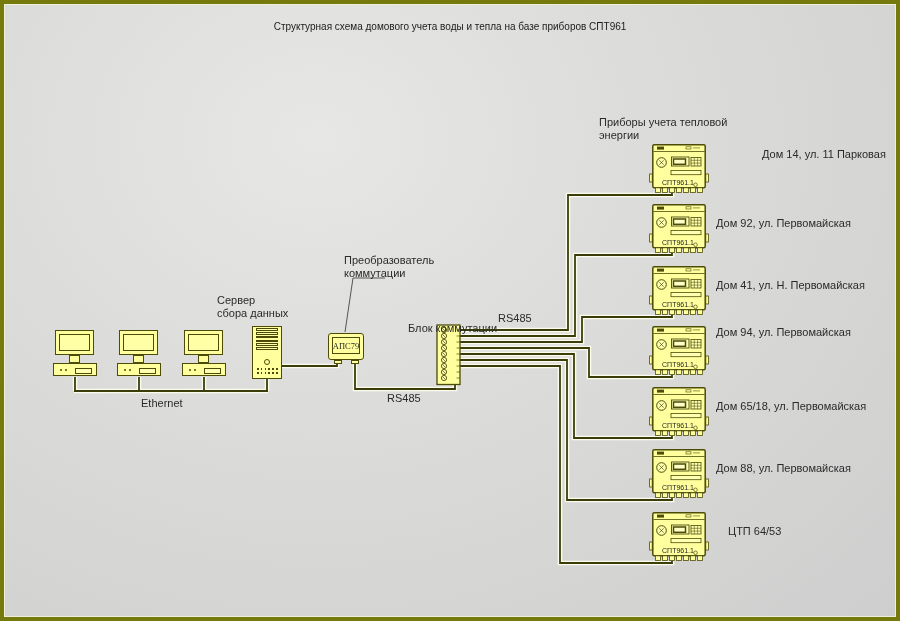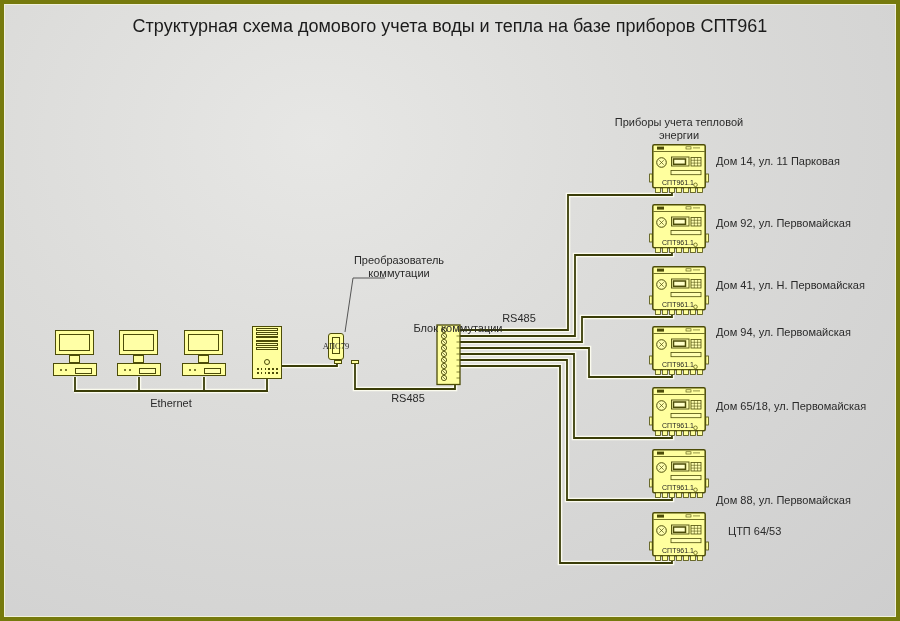--- a/index.html
+++ b/index.html
@@ -5,23 +5,23 @@
   html,body { margin:0; padding:0; background:#888; }
   #stage {
     position:relative; width:900px; height:621px; overflow:hidden;
     border:4px solid #767a0d;
     box-sizing:border-box;
     box-shadow: inset 0 0 0 1px #f0f0da;
     background: radial-gradient(ellipse at 35% 22%, #e7e7e5 0%, #dcdcda 40%, #cecece 100%);
     font-family:"Liberation Sans", sans-serif;
     color:#2a2a2a;
   }
-  .lbl { position:absolute; font-size:11px; line-height:12.5px; text-align:center; white-space:nowrap; }
+  .lbl { position:absolute; font-size:11px; line-height:12.5px; white-space:nowrap; }
   #title { position:absolute; top:13px; left:0; width:100%; text-align:center;
-           font-size:18px; line-height:19px; color:#1b1b1b; }
+           font-size:10px; line-height:19px; color:#1b1b1b; }
   svg.layer { position:absolute; left:0; top:0; }
   
   .ws { position:absolute; top:325px; width:46px; height:50px; }
   .monitor { position:absolute; left:3px; top:1px; width:39px; height:25px;
              background:#ffff9e; border:1.6px solid #4c4c08; box-sizing:border-box; }
   .screen { position:absolute; inset:3px; border:1px solid #4c4c08; background:#ffffa6; }
   .neck { position:absolute; left:17px; top:26px; width:11px; height:8px;
           background:#ffff9e; border:1px solid #4c4c08; box-sizing:border-box; }
   .base { position:absolute; left:1px; top:34px; width:44px; height:13px;
           background:#ffff9e; border:1.3px solid #4c4c08; box-sizing:border-box; }
@@ -31,21 +31,21 @@
   
   #server { position:absolute; left:248px; top:322px; width:30px; height:53px;
             background:#ffff9e; border:1.4px solid #4c4c08; box-sizing:border-box; }
   .slat { margin:1.2px 3px 0 3px; height:2.6px; border:0.9px solid #4c4c08;
           background:#ffffb0; box-sizing:border-box; }
   .srv-circle { position:absolute; left:11px; top:32px; width:6px; height:6px;
                 border:1px solid #4c4c08; border-radius:50%; box-sizing:border-box; }
   .vent-row { position:absolute; left:4px; display:flex; gap:2.2px; }
   .vent-row i { width:1.6px; height:1.6px; background:#4c4c08; display:block; }
   
-  #aps79 { position:absolute; left:324px; top:329px; width:16px; height:27px;
+  #aps79 { position:absolute; left:324px; top:329px; width:36px; height:27px;
            background:#ffff9e; border:1.3px solid #4c4c08; border-radius:3px; box-sizing:border-box; }
   #aps79-inner { position:absolute; left:3px; right:3px; top:3px; bottom:5px;
                  border:1px solid #4c4c08; display:flex; align-items:center; justify-content:center;
                  font-family:"Liberation Serif", serif; font-size:8.5px; }
   .aps-tab { position:absolute; bottom:-4.6px; width:8px; height:4px;
              background:#ffff9e; border:1.1px solid #4c4c08; box-sizing:border-box; }
   
   .loc-lbl { position:absolute; left:712px; font-size:11px; white-space:nowrap; }
   .dev-svg { position:absolute; left:645px; width:60px; height:50px; }
 </style>
@@ -142,20 +142,24 @@
       </div>
     <div class="vent-row" style="top:45px">
         <i></i>
         <i></i>
         <i></i>
         <i></i>
         <i></i>
         <i></i>
       </div>
   </div>
+  <div class="lbl" style="left:213px; top:290px; width:100px;">
+    <div>Сервер</div>
+    <div>сбора данных</div>
+  </div>
 
   <div id="aps79">
     <div id="aps79-inner">АПС79</div>
     <div class="aps-tab" style="left:5px"></div>
     <div class="aps-tab" style="left:22px"></div>
   </div>
   <div class="lbl" style="left:340px; top:250px; width:110px;">
     <div>Преобразователь</div>
     <div>коммутации</div>
   </div>
@@ -220,21 +224,21 @@
       <g fill="#ffff9e" stroke="#4c4c08" stroke-width="0.8">
         <rect x="3.5" y="43.8" width="5" height="4.6"></rect>
           <rect x="10.5" y="43.8" width="5" height="4.6"></rect>
         <rect x="17.5" y="43.8" width="5" height="4.6"></rect>
           <rect x="24.5" y="43.8" width="5" height="4.6"></rect>
         <rect x="31.5" y="43.8" width="5" height="4.6"></rect>
           <rect x="38.5" y="43.8" width="5" height="4.6"></rect>
         <rect x="45.5" y="43.8" width="5" height="4.6"></rect>
       </g>
     </svg>
-      <div class="loc-lbl" style="top: 151px;">Дом 14, ул. 11 Парковая</div>
+      <div class="loc-lbl" style="top: 144px; margin-left: 46px;">Дом 14, ул. 11 Парковая</div>
       <svg class="dev-svg" viewBox="-3 0 60 50" style="top: 200px;">
 
       <rect x="-2.4" y="30" width="2.6" height="8" fill="#ffff9e" stroke="#4c4c08" stroke-width="0.8"></rect>
       <rect x="53.8" y="30" width="2.6" height="8" fill="#ffff9e" stroke="#4c4c08" stroke-width="0.8"></rect>
 
       <rect x="0.8" y="0.8" width="52.4" height="43" rx="1.5" fill="#ffff9e" stroke="#4c4c08" stroke-width="1.5"></rect>
       <path d="M1.5 7.5 H52.6" stroke="#4c4c08" stroke-width="0.8"></path>
       <rect x="5" y="2.6" width="7" height="3" fill="#4c4c08"></rect>
       <rect x="34" y="2.8" width="5" height="2.2" fill="none" stroke="#4c4c08" stroke-width="0.6"></rect>
       <path d="M41 3.9 H48" stroke="#4c4c08" stroke-width="0.6"></path>
@@ -410,21 +414,21 @@
       <g fill="#ffff9e" stroke="#4c4c08" stroke-width="0.8">
         <rect x="3.5" y="43.8" width="5" height="4.6"></rect>
           <rect x="10.5" y="43.8" width="5" height="4.6"></rect>
         <rect x="17.5" y="43.8" width="5" height="4.6"></rect>
           <rect x="24.5" y="43.8" width="5" height="4.6"></rect>
         <rect x="31.5" y="43.8" width="5" height="4.6"></rect>
           <rect x="38.5" y="43.8" width="5" height="4.6"></rect>
         <rect x="45.5" y="43.8" width="5" height="4.6"></rect>
       </g>
     </svg>
-      <div class="loc-lbl" style="top: 458px; margin-top: 32px;">Дом 88, ул. Первомайская</div>
+      <div class="loc-lbl" style="top: 458px;">Дом 88, ул. Первомайская</div>
       <svg class="dev-svg" viewBox="-3 0 60 50" style="top: 508px;">
 
       <rect x="-2.4" y="30" width="2.6" height="8" fill="#ffff9e" stroke="#4c4c08" stroke-width="0.8"></rect>
       <rect x="53.8" y="30" width="2.6" height="8" fill="#ffff9e" stroke="#4c4c08" stroke-width="0.8"></rect>
 
       <rect x="0.8" y="0.8" width="52.4" height="43" rx="1.5" fill="#ffff9e" stroke="#4c4c08" stroke-width="1.5"></rect>
       <path d="M1.5 7.5 H52.6" stroke="#4c4c08" stroke-width="0.8"></path>
       <rect x="5" y="2.6" width="7" height="3" fill="#4c4c08"></rect>
       <rect x="34" y="2.8" width="5" height="2.2" fill="none" stroke="#4c4c08" stroke-width="0.6"></rect>
       <path d="M41 3.9 H48" stroke="#4c4c08" stroke-width="0.6"></path>

